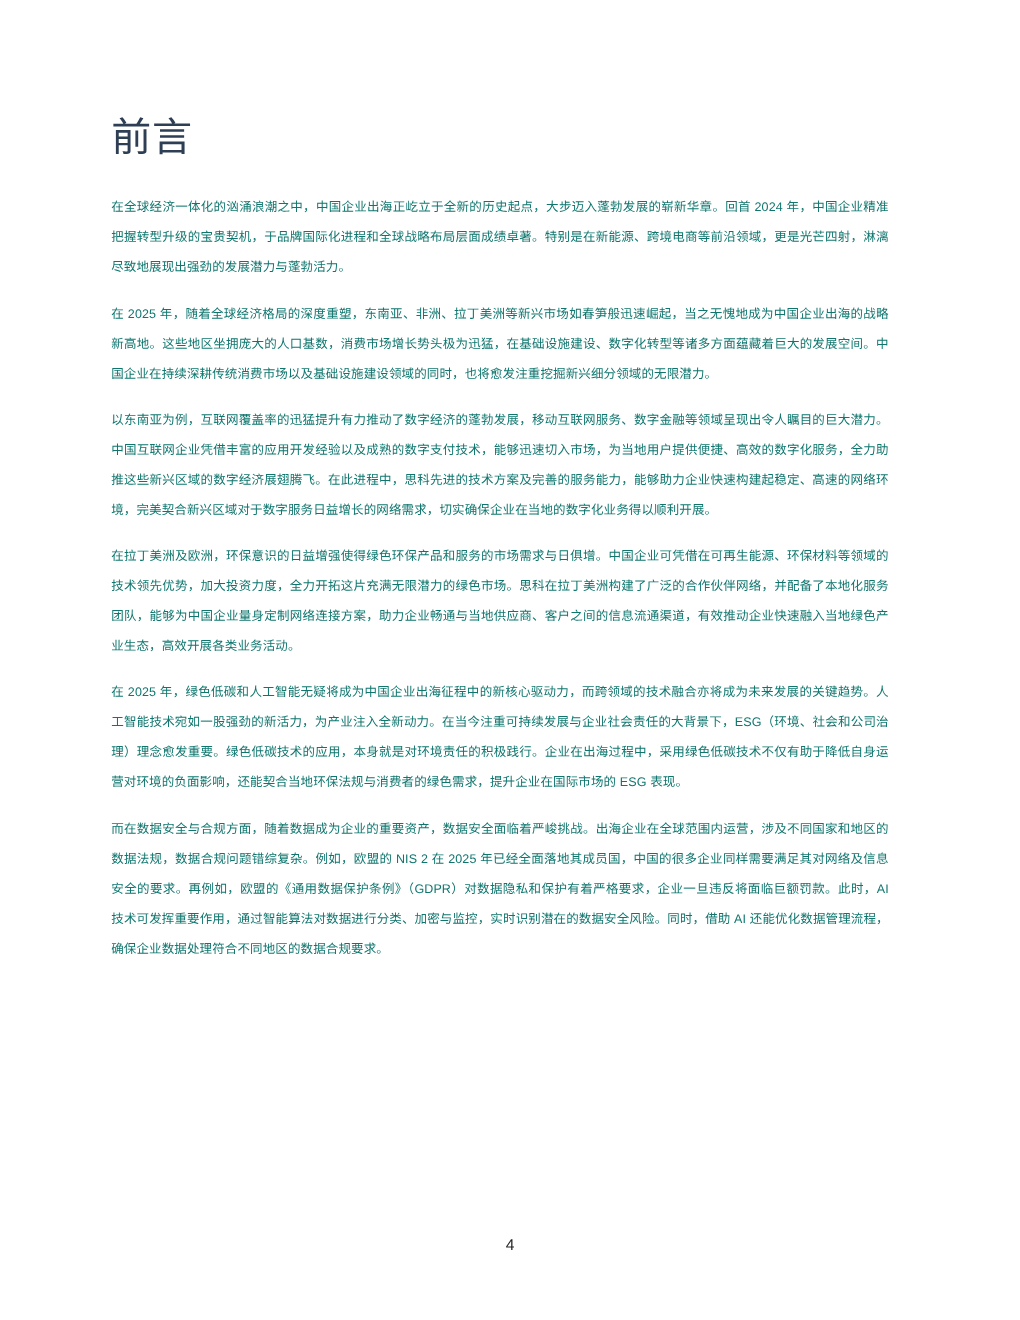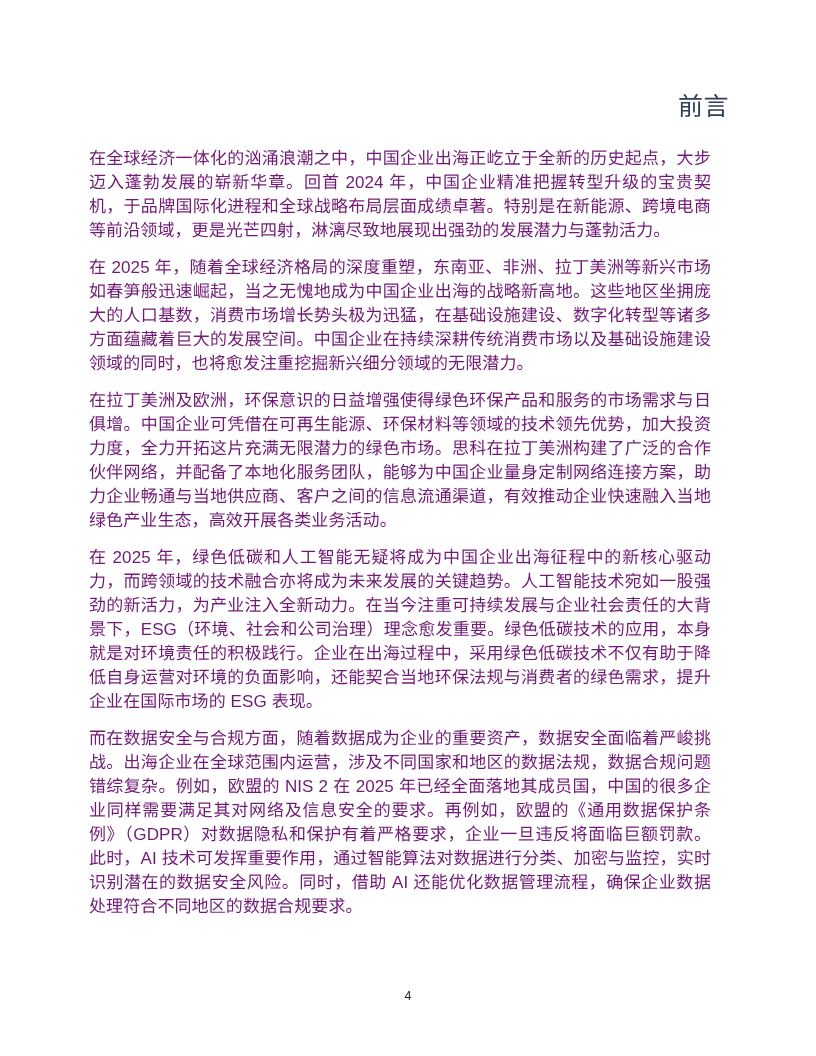--- a/index.html
+++ b/index.html
@@ -20,33 +20,33 @@
     box-sizing: border-box;
     overflow: hidden;
   }
   .content {
     position: absolute;
     left: 89px;
     top: 92px;
     width: 640px;
   }
   .page-title {
-    font-size: 25px;
+    font-size: 32px;
     line-height: 1.15;
     font-weight: 400;
     color: #2e3f55;
     letter-spacing: 0.5px;
     margin: 0 0 26px 0;
-    text-align: right;
+    text-align: left;
   }
   .body-text {
     margin: 0 18px 13px 0;
-    font-size: 17px;
+    font-size: 10px;
     line-height: 24px;
-    color: #701a75;
+    color: #0f766e;
     text-align: justify;
     text-justify: inter-ideograph;
     letter-spacing: 0.1px;
     word-break: break-all;
   }
   .body-text:last-of-type {
     margin-bottom: 0;
   }
   .page-number {
     position: absolute;
@@ -63,20 +63,21 @@
 <body>
 
 <div class="page">
 
   <div class="content">
 
     <h1 class="page-title">前言</h1>
 
     <p class="body-text">在全球经济一体化的汹涌浪潮之中，中国企业出海正屹立于全新的历史起点，大步迈入蓬勃发展的崭新华章。回首 2024 年，中国企业精准把握转型升级的宝贵契机，于品牌国际化进程和全球战略布局层面成绩卓著。特别是在新能源、跨境电商等前沿领域，更是光芒四射，淋漓尽致地展现出强劲的发展潜力与蓬勃活力。</p>
     <p class="body-text">在 2025 年，随着全球经济格局的深度重塑，东南亚、非洲、拉丁美洲等新兴市场如春笋般迅速崛起，当之无愧地成为中国企业出海的战略新高地。这些地区坐拥庞大的人口基数，消费市场增长势头极为迅猛，在基础设施建设、数字化转型等诸多方面蕴藏着巨大的发展空间。中国企业在持续深耕传统消费市场以及基础设施建设领域的同时，也将愈发注重挖掘新兴细分领域的无限潜力。</p>
+    <p class="body-text">以东南亚为例，互联网覆盖率的迅猛提升有力推动了数字经济的蓬勃发展，移动互联网服务、数字金融等领域呈现出令人瞩目的巨大潜力。中国互联网企业凭借丰富的应用开发经验以及成熟的数字支付技术，能够迅速切入市场，为当地用户提供便捷、高效的数字化服务，全力助推这些新兴区域的数字经济展翅腾飞。在此进程中，思科先进的技术方案及完善的服务能力，能够助力企业快速构建起稳定、高速的网络环境，完美契合新兴区域对于数字服务日益增长的网络需求，切实确保企业在当地的数字化业务得以顺利开展。</p>
     <p class="body-text">在拉丁美洲及欧洲，环保意识的日益增强使得绿色环保产品和服务的市场需求与日俱增。中国企业可凭借在可再生能源、环保材料等领域的技术领先优势，加大投资力度，全力开拓这片充满无限潜力的绿色市场。思科在拉丁美洲构建了广泛的合作伙伴网络，并配备了本地化服务团队，能够为中国企业量身定制网络连接方案，助力企业畅通与当地供应商、客户之间的信息流通渠道，有效推动企业快速融入当地绿色产业生态，高效开展各类业务活动。</p>
     <p class="body-text">在 2025 年，绿色低碳和人工智能无疑将成为中国企业出海征程中的新核心驱动力，而跨领域的技术融合亦将成为未来发展的关键趋势。人工智能技术宛如一股强劲的新活力，为产业注入全新动力。在当今注重可持续发展与企业社会责任的大背景下，ESG（环境、社会和公司治理）理念愈发重要。绿色低碳技术的应用，本身就是对环境责任的积极践行。企业在出海过程中，采用绿色低碳技术不仅有助于降低自身运营对环境的负面影响，还能契合当地环保法规与消费者的绿色需求，提升企业在国际市场的 ESG 表现。</p>
     <p class="body-text">而在数据安全与合规方面，随着数据成为企业的重要资产，数据安全面临着严峻挑战。出海企业在全球范围内运营，涉及不同国家和地区的数据法规，数据合规问题错综复杂。例如，欧盟的 NIS 2 在 2025 年已经全面落地其成员国，中国的很多企业同样需要满足其对网络及信息安全的要求。再例如，欧盟的《通用数据保护条例》（GDPR）对数据隐私和保护有着严格要求，企业一旦违反将面临巨额罚款。此时，AI 技术可发挥重要作用，通过智能算法对数据进行分类、加密与监控，实时识别潜在的数据安全风险。同时，借助 AI 还能优化数据管理流程，确保企业数据处理符合不同地区的数据合规要求。</p>
 
   </div>
 
   <div class="page-number">4</div>
 
 </div>
 

